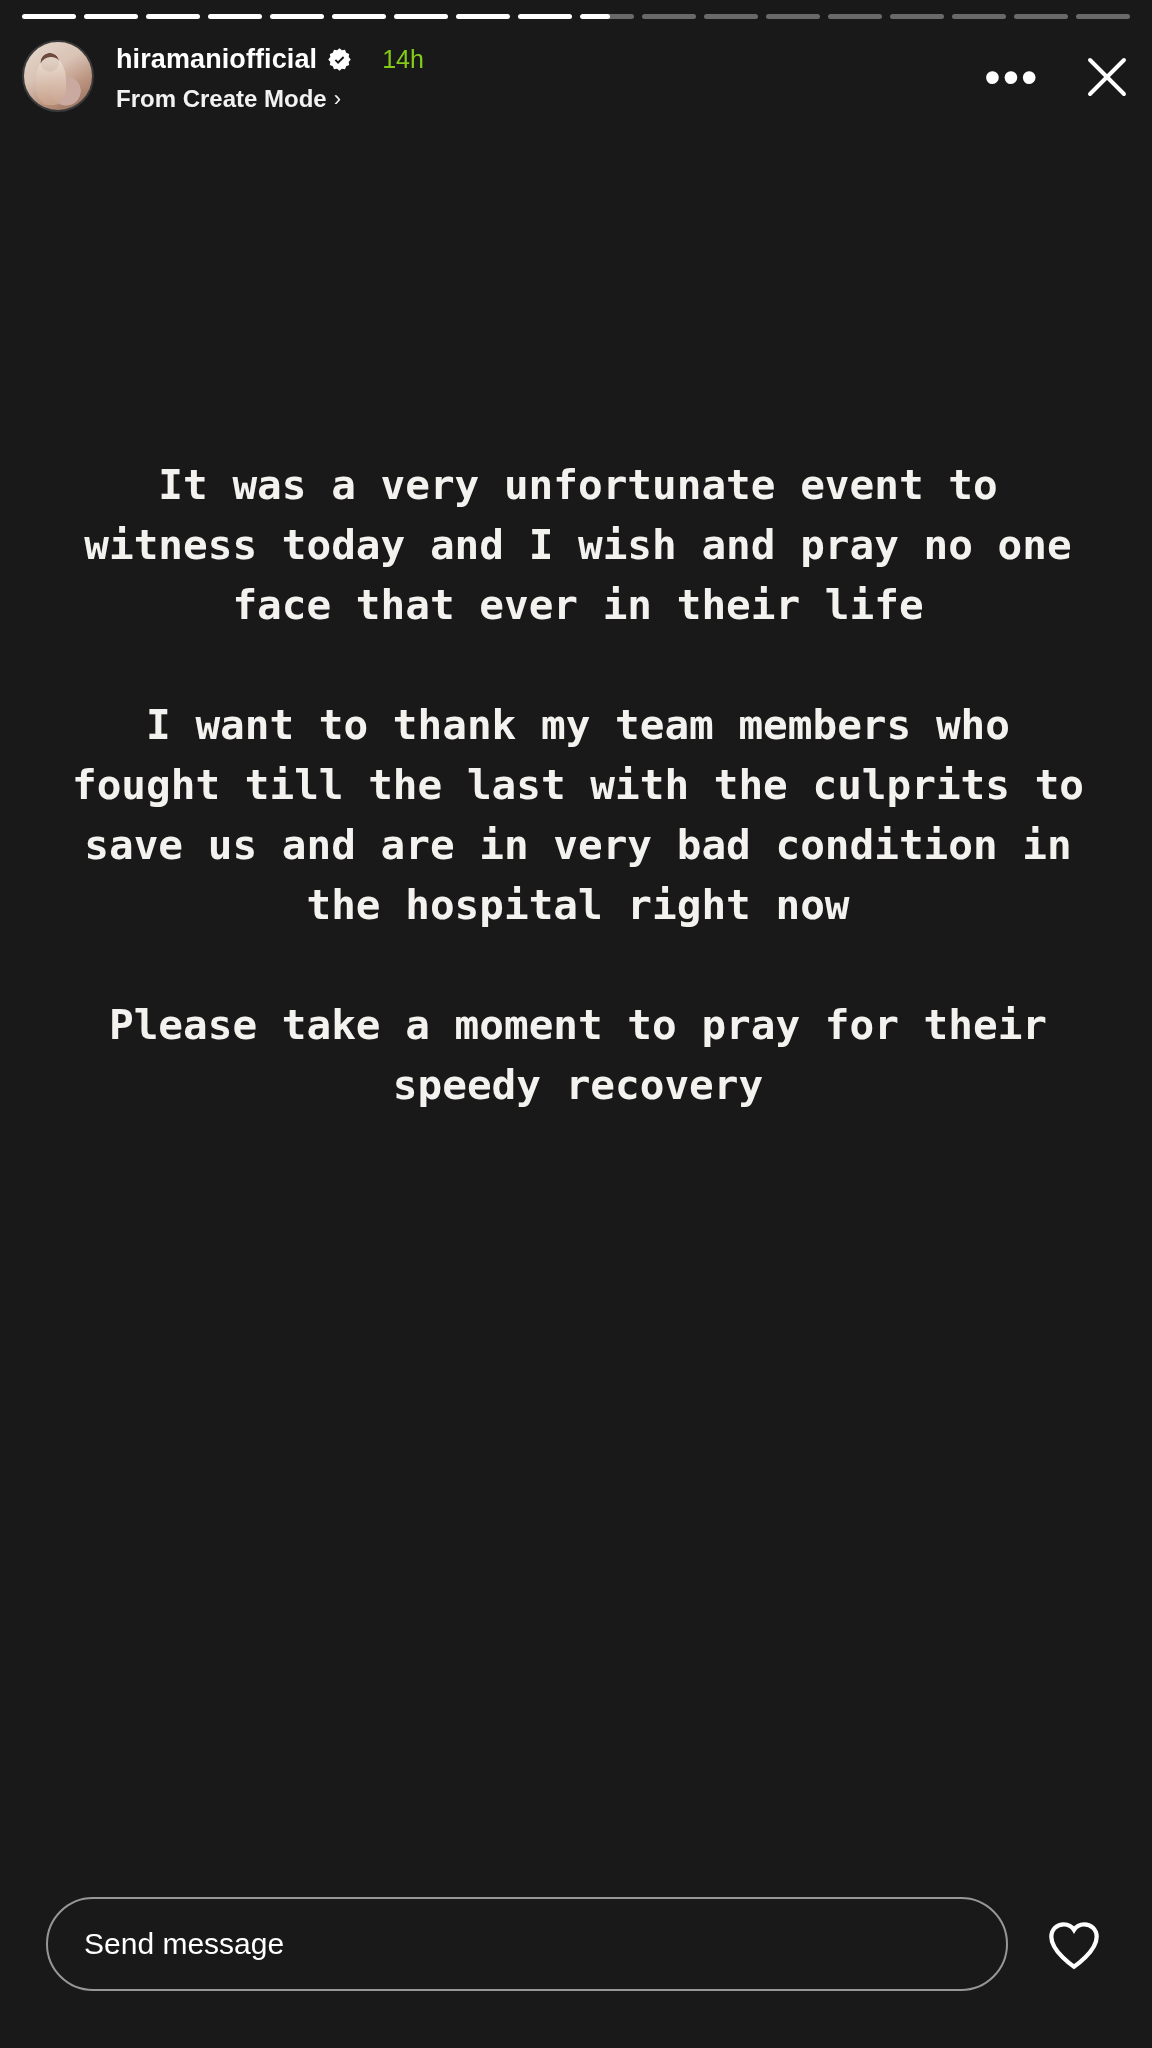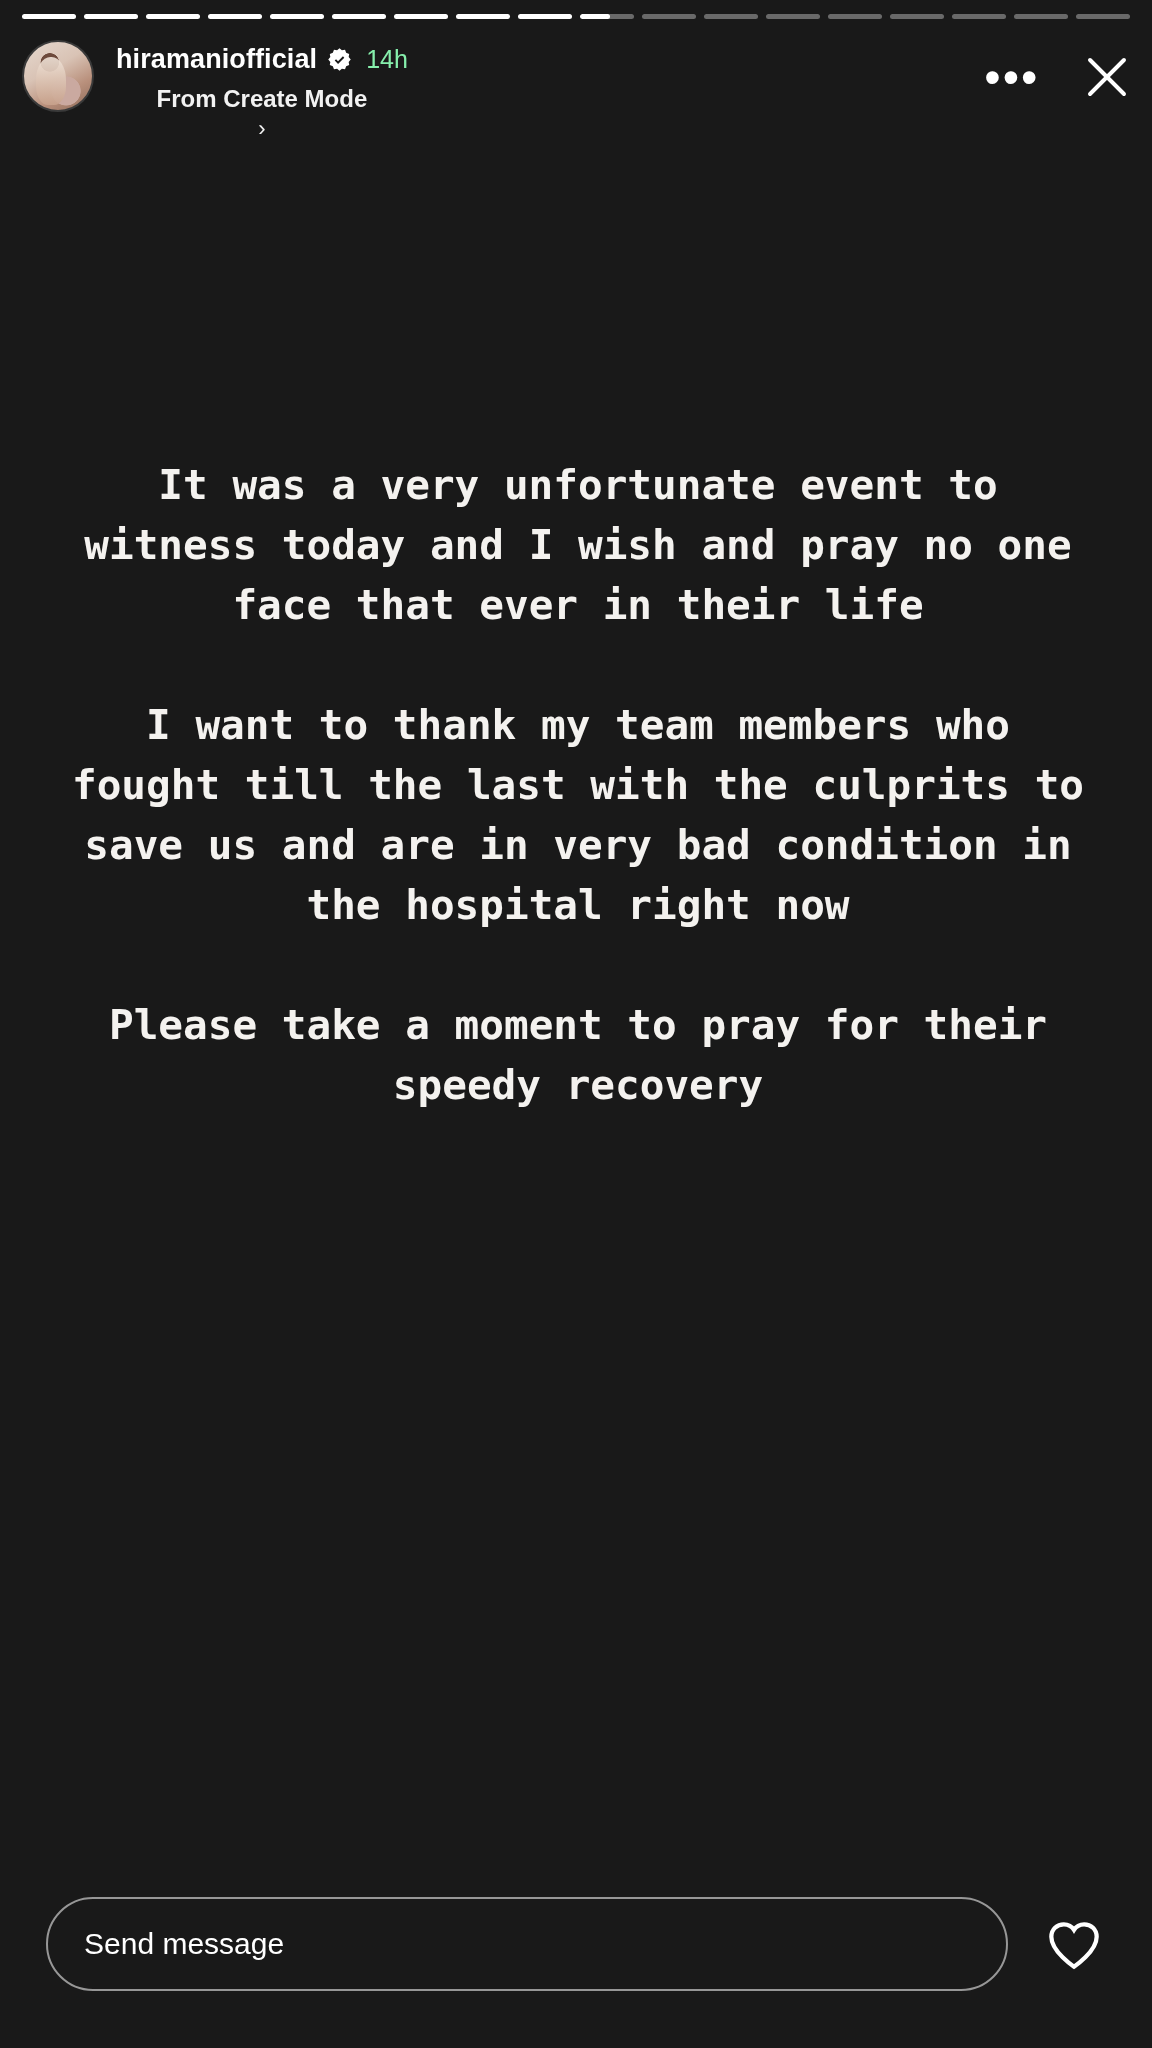--- a/index.html
+++ b/index.html
@@ -113,35 +113,34 @@
   }
   .verified {
     width: 25px;
     height: 25px;
     display: inline-block;
     position: relative;
     flex: 0 0 auto;
   }
   .verified svg { display: block; }
   .timestamp {
-    color: #86efac;
+    color: #84cc16;
     font-size: 25px;
     line-height: 1;
-    margin-left: 4px;
+    margin-left: 20px;
   }
   .subline {
     margin-top: 9px;
     color: #f2f2f2;
     font-size: 24px;
     font-weight: bold;
     display: flex;
     align-items: center;
     gap: 7px;
     line-height: 1;
-    flex-direction: column;
   }
   .subline .chev {
     font-weight: normal;
     font-size: 22px;
     color: #f2f2f2;
   }
 
   .header-actions {
     margin-left: auto;
     display: flex;

